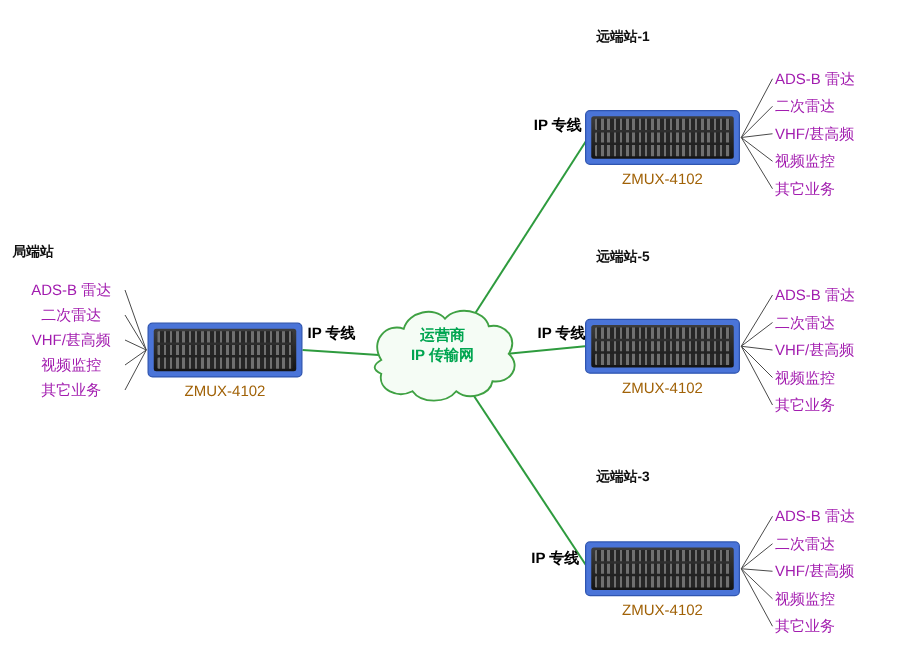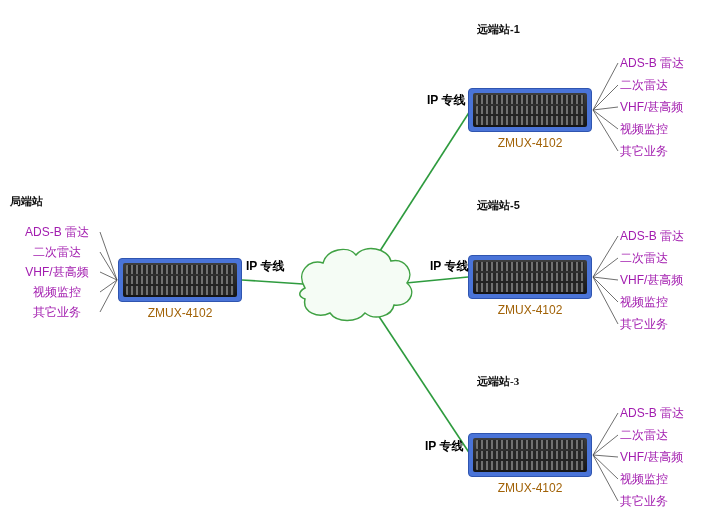--- a/index.html
+++ b/index.html
@@ -74,20 +74,24 @@
          C327,249 348,245 356,255
          C365,244 388,248 391,261
          C405,258 415,272 407,283
          C418,293 408,307 394,305
          C392,316 375,321 365,313
          C357,323 337,323 330,313
          C318,319 302,312 305,299
          C298,296 298,292 305,288 Z" fill="#f5fcf5" stroke="#3fa143" stroke-width="1.5"></path>
   </svg>
 
+  <div class="abs cloud-text" style="left:312px; top:260px;">
+    <div>运营商</div>
+    <div>IP 传输网</div>
+  </div>
 
   <div class="abs station-title" style="left:10px; top:194px;">局端站</div>
 
   <div class="abs svc-list align-center" style="left:14px; top:222px;">
     <div class="svc-item">ADS-B 雷达</div>
     <div class="svc-item">二次雷达</div>
     <div class="svc-item">VHF/甚高频</div>
     <div class="svc-item">视频监控</div>
     <div class="svc-item">其它业务</div>
   </div>
@@ -138,21 +142,21 @@
     <div class="device-panel">
       <div class="slot-row"></div>
       <div class="slot-row"></div>
       <div class="slot-row"></div>
     </div>
   </div>
   <div class="abs device-label" style="left:468px; top:303px;">ZMUX-4102</div>
 
   <div class="abs link-label" style="left:430px; top:258px;">IP 专线</div>
 
-  <div class="abs station-title" style="left:477px; top:374px;font-family:Liberation Serif, serif;">远端站-3</div>
+  <div class="abs station-title" style="left:477px; top:374px;">远端站-3</div>
 
   <div class="abs svc-list align-left" style="left:620px; top:402px;">
     <div class="svc-item">ADS-B 雷达</div>
     <div class="svc-item">二次雷达</div>
     <div class="svc-item">VHF/甚高频</div>
     <div class="svc-item">视频监控</div>
     <div class="svc-item">其它业务</div>
   </div>
 
   <div class="abs device" style="left:468px; top:433px;">

